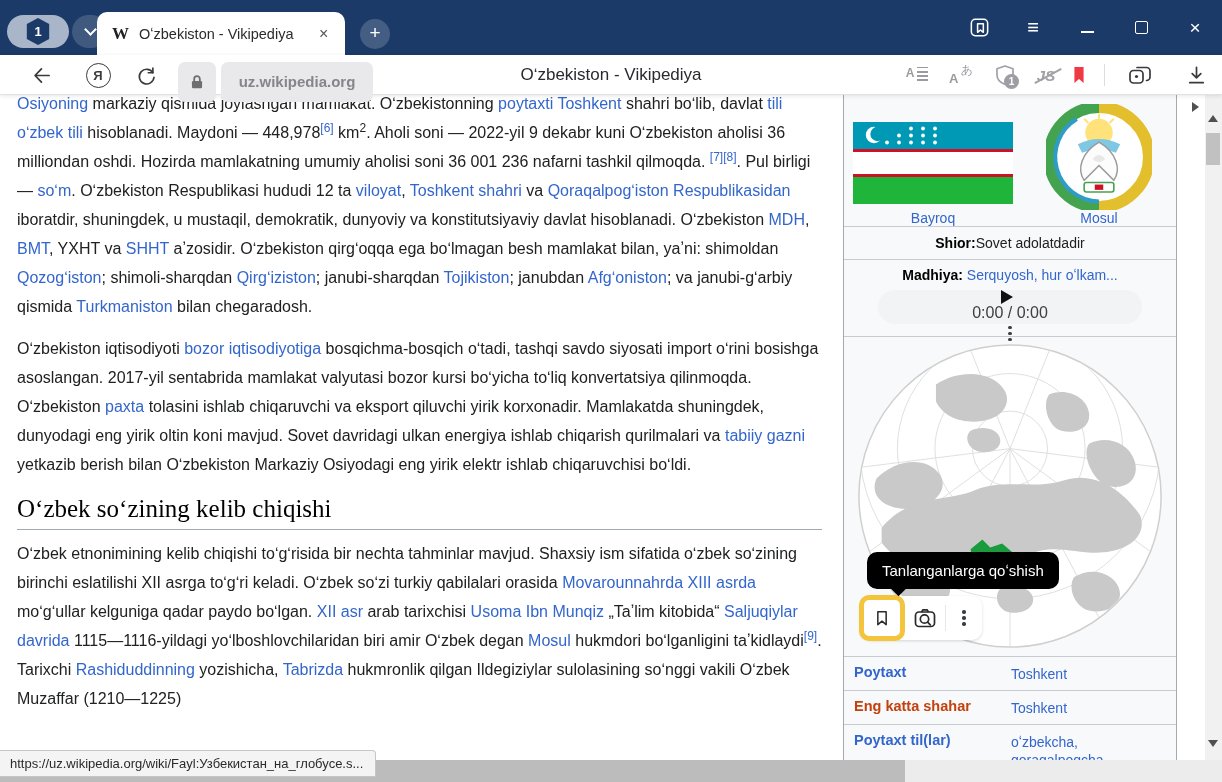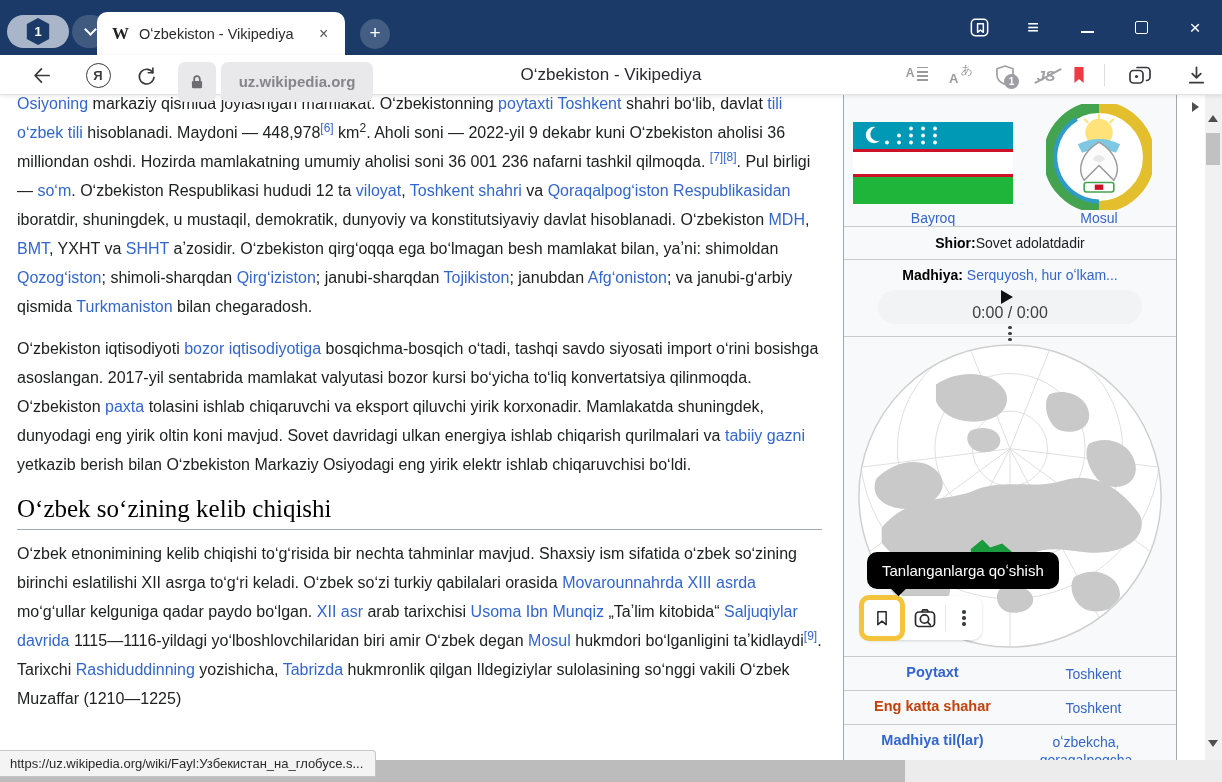--- a/index.html
+++ b/index.html
@@ -91,21 +91,21 @@
              padding:10px 15px; border-radius:10px; z-index:6; white-space:nowrap; }
   .tooltip::after { content:""; position:absolute; left:26px; bottom:-5px; width:11px; height:11px;
                     background:#000; transform:rotate(45deg); }
   .fbar { position:absolute; left:16px; top:259px; height:44px; background:#fff; border-radius:10px;
           display:flex; align-items:center; box-shadow:0 1px 3px rgba(0,0,0,.15); z-index:5; }
   .fbtn { width:40px; height:44px; display:flex; align-items:center; justify-content:center; cursor:pointer; }
   .fbtn-hl { width:46px; height:46px; border:5px solid #f3c43c; border-radius:10px; background:#fff;
              display:flex; align-items:center; justify-content:center; margin:-1px 0 -1px -1px; cursor:pointer; }
   .fdiv { width:1px; height:26px; background:#e7e7e7; }
 
-  .ib-table-row { display:flex; border-bottom:1px solid #c8ccd1; padding:7px 0 7px 10px; min-height:32px;text-align:center; }
+  .ib-table-row { display:flex; border-bottom:1px solid #c8ccd1; padding:7px 0 7px 10px; min-height:32px; }
   .ib-th { width:157px; font-weight:bold; font-size:14.5px; }
   .ib-td { flex:1; color:#3366cc; line-height:18px; padding-top:1px; cursor:pointer; }
   .thlink { color:#3366cc; } .thplain { color:#c2410c; }
 
   
   .vscroll { position:absolute; left:1205px; top:0; width:17px; height:665px; background:#f1f1f1; }
   .vthumb { position:absolute; left:1.5px; top:38px; width:14px; height:32px; background:#c1c1c1; }
   .arr-up { position:absolute; left:4px; top:20px; width:0; height:0;
             border-left:5px solid transparent; border-right:5px solid transparent; border-bottom:7px solid #505050; }
   .arr-down { position:absolute; left:4px; top:645px; width:0; height:0;
@@ -389,21 +389,21 @@
 
       <div class="ib-table-row">
         <span class="ib-th thlink">Poytaxt</span>
         <span class="ib-td">Toshkent</span>
       </div>
       <div class="ib-table-row">
         <span class="ib-th thplain">Eng katta shahar</span>
         <span class="ib-td">Toshkent</span>
       </div>
       <div class="ib-table-row" style="border-bottom:none;">
-        <span class="ib-th thlink">Madhiya til(lar)</span>
+        <span class="ib-th thlink">Poytaxt til(lar)</span>
         <span class="ib-td" style="max-width:150px;">oʻzbekcha, qoraqalpoqcha</span>
       </div>
     </div>
 
     <div class="vscroll"></div>
     <div class="arr-up" style="left:1208px;"></div>
     <div class="vthumb" style="left:1206px;"></div>
     <div class="arr-down" style="left:1208px;"></div>
 
     <div class="hscroll">

